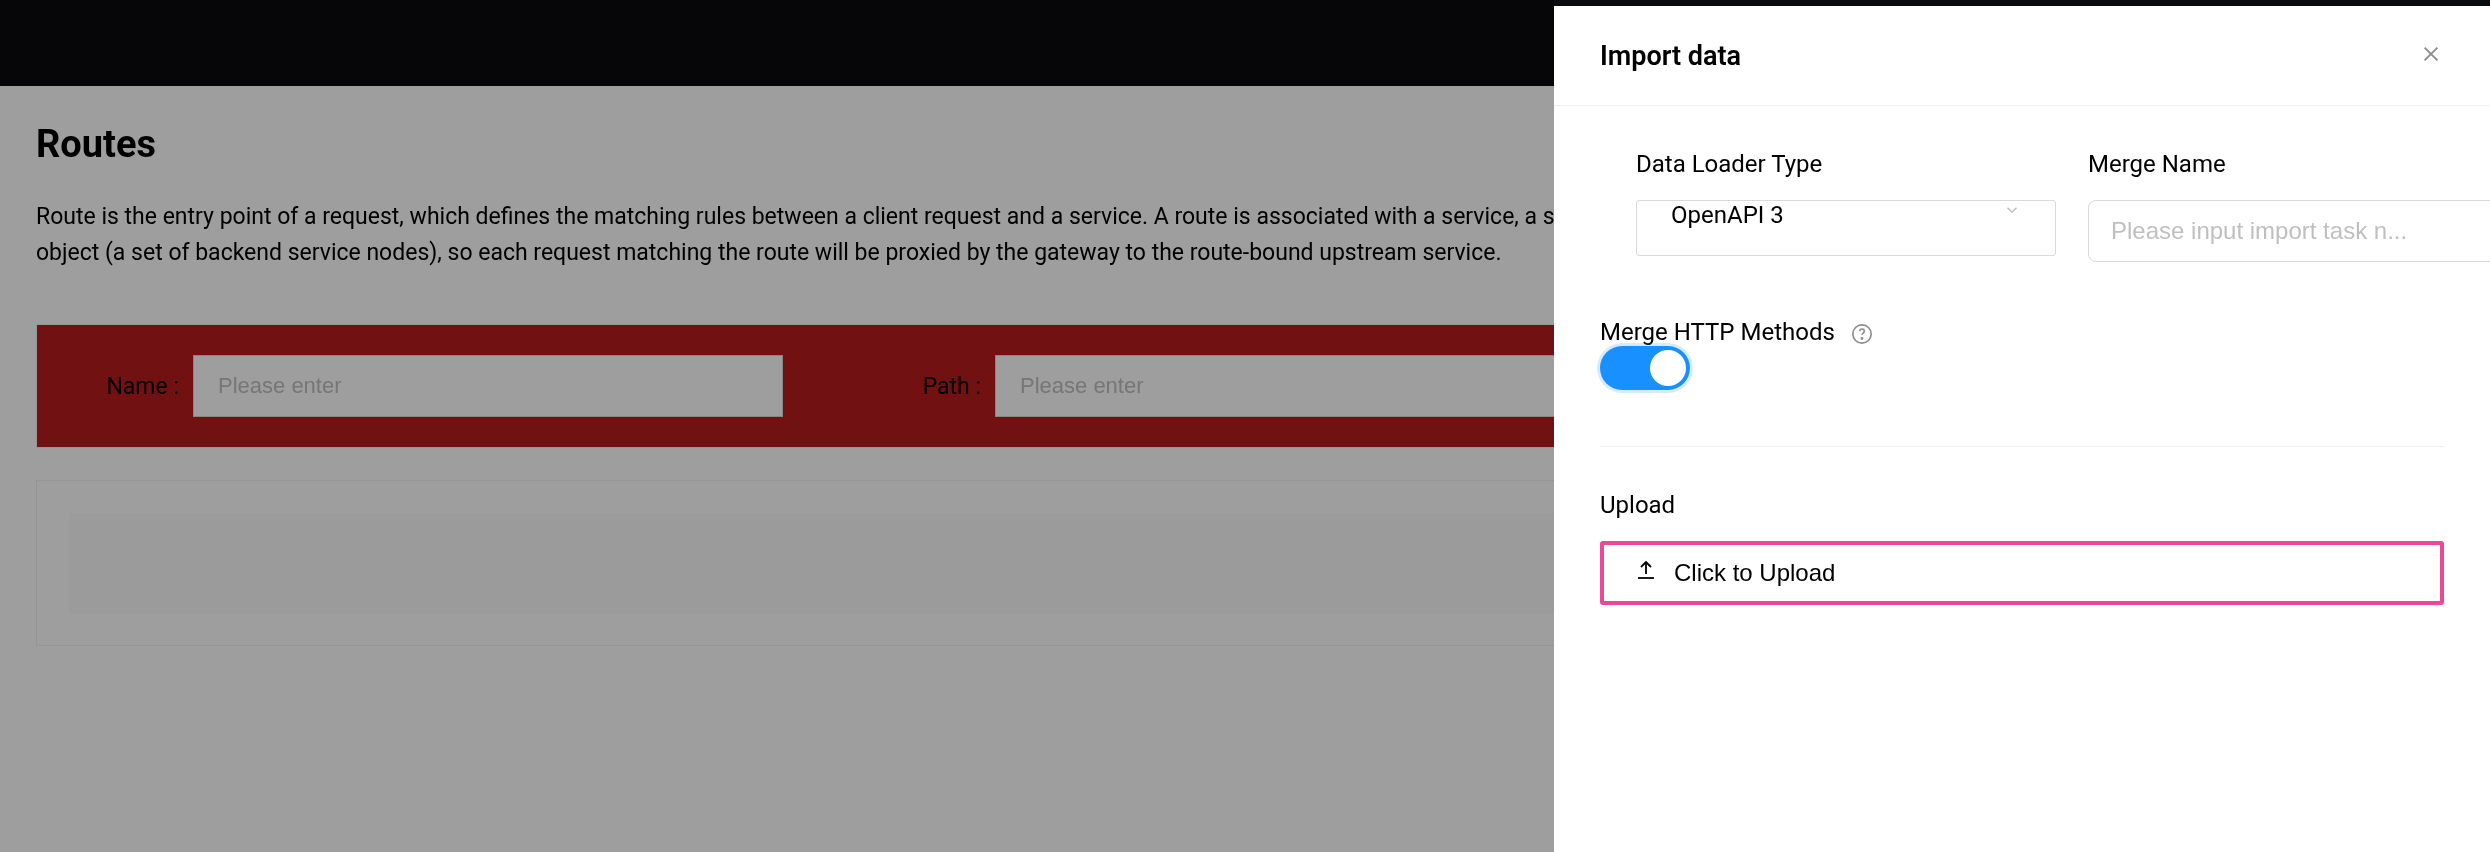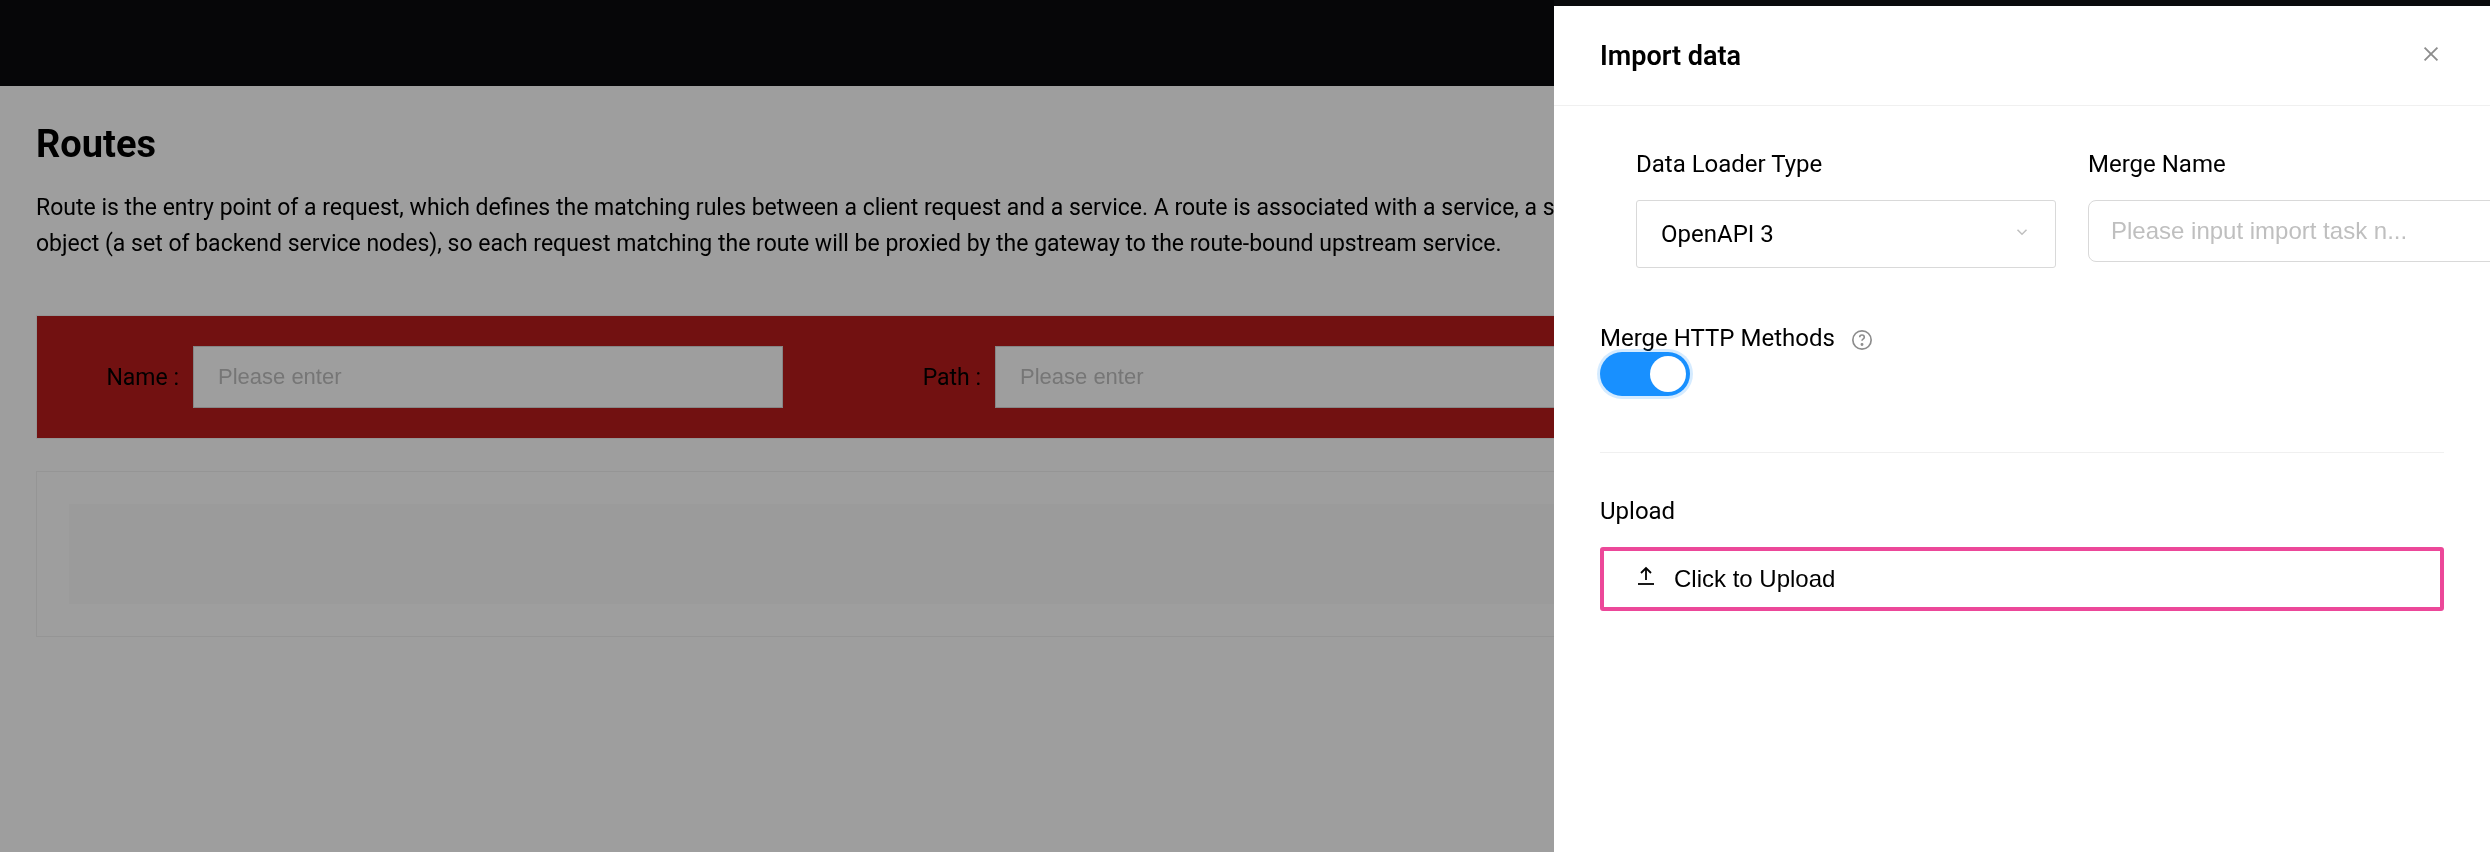--- a/index.html
+++ b/index.html
@@ -25,21 +25,21 @@
 
     
     .main-content {
       padding: 36px;
     }
 
     .page-title {
       font-size: 38px;
       font-weight: 700;
       color: #000000;
-      margin-bottom: 24px;
+      margin-bottom: 33px;
     }
 
     .page-description {
       font-size: 23px;
       line-height: 1.55;
       color: #000000;
       margin-bottom: 54px;
     }
 
     
@@ -168,28 +168,27 @@
       margin-left: 10px;
       color: #8c8c8c;
     }
     .help-icon svg {
       width: 22px;
       height: 22px;
     }
 
     .select-box {
       width: 420px;
-      height: 68px;
+      height: 56px;
       border: 1px solid #d9d9d9;
       border-radius: 3px;
       background: #ffffff;
       display: flex;
-      align-items: center;
       justify-content: space-between;
-      padding: 0 24px;
+      padding: 0 34px;
       cursor: pointer;
     }
     .select-value {
       font-size: 24px;
       color: #000000;
     }
     .select-arrow {
       color: #bfbfbf;
     }
     .select-arrow svg {

